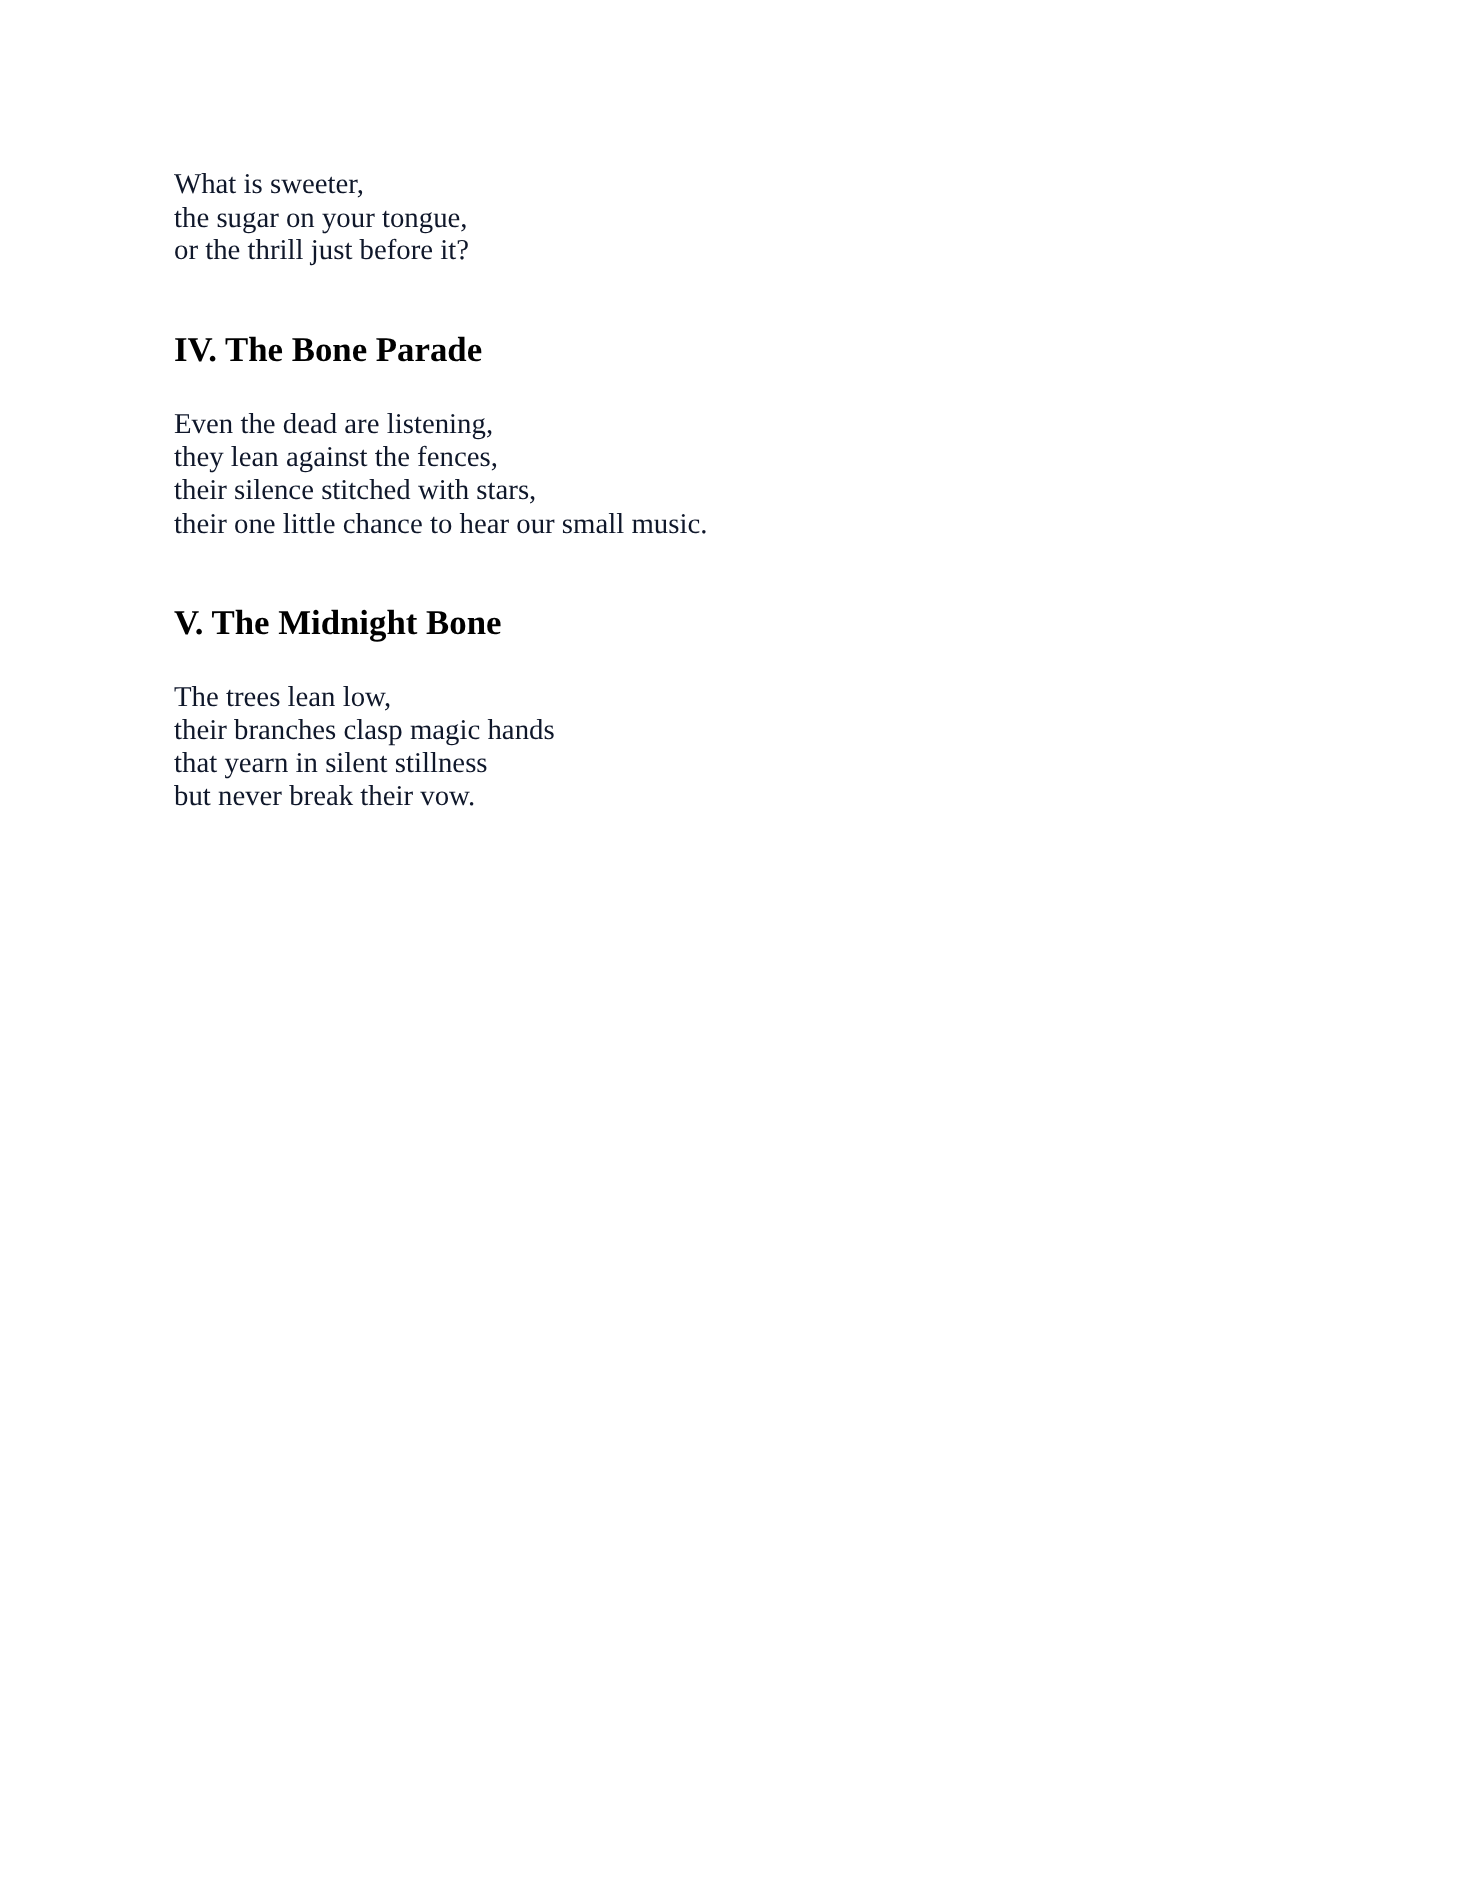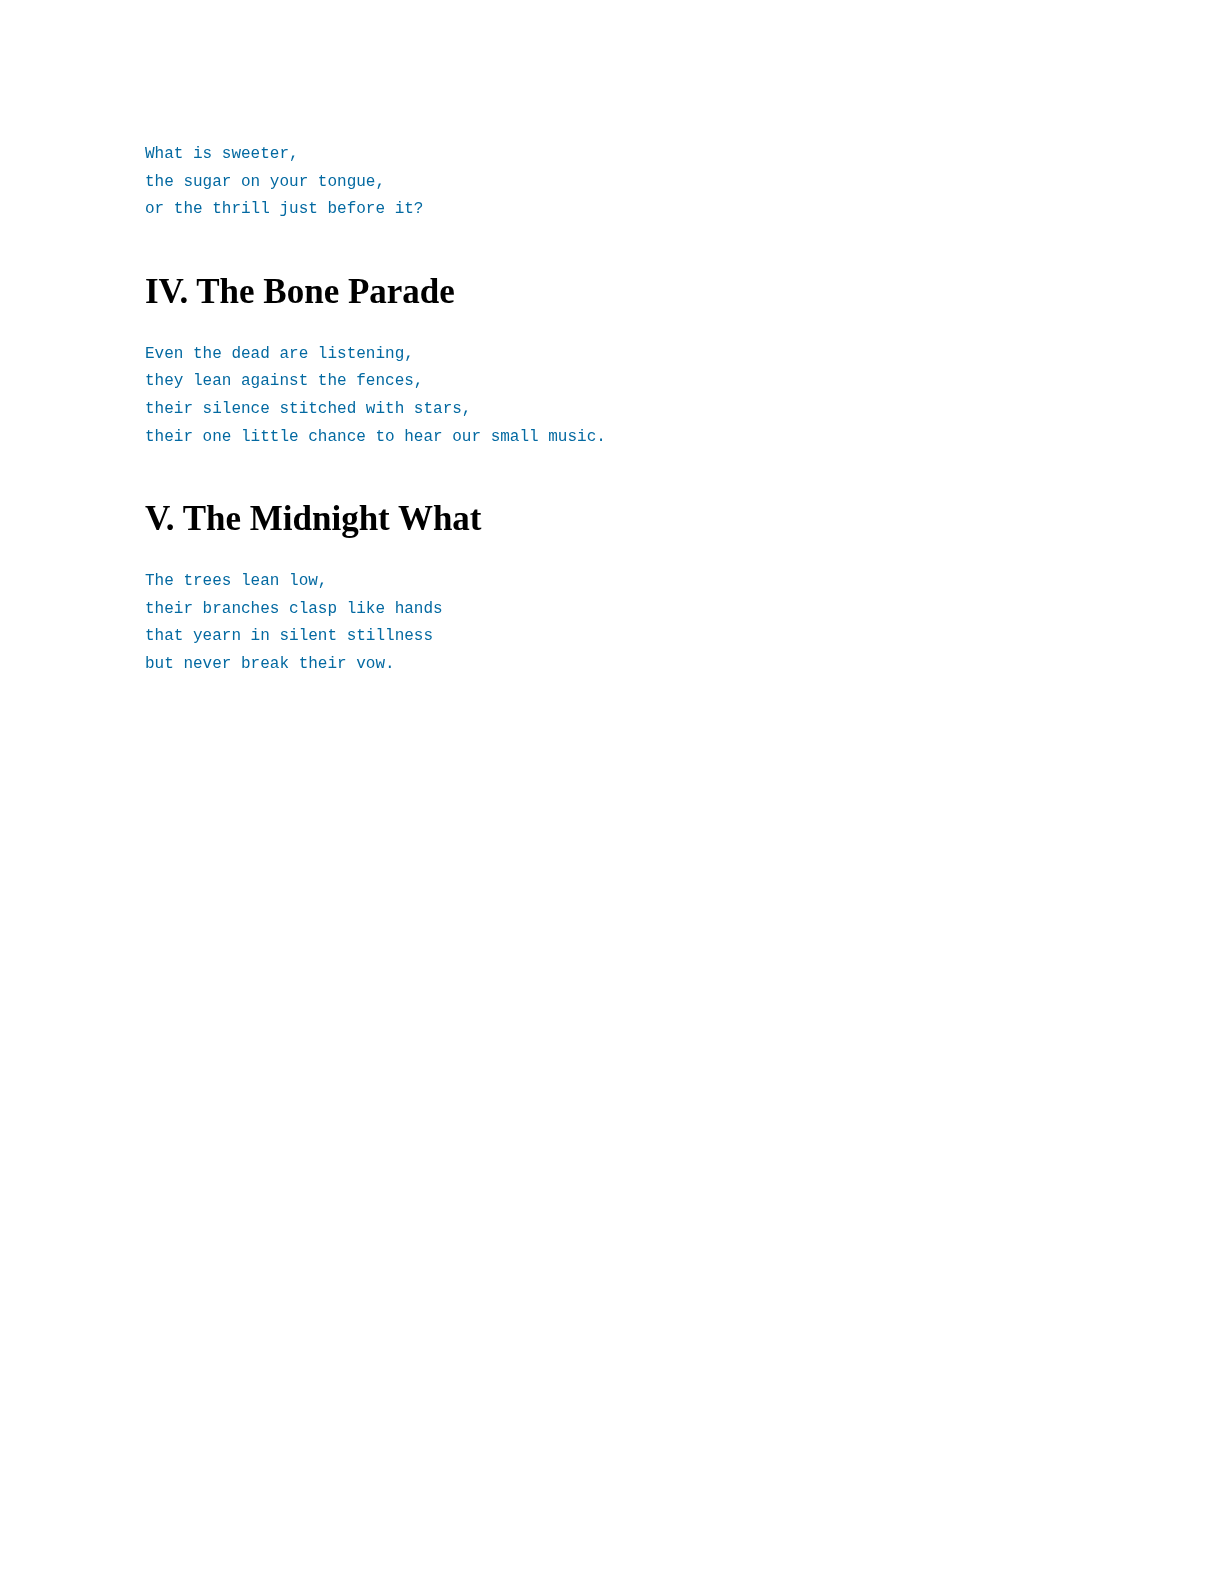--- a/index.html
+++ b/index.html
@@ -12,29 +12,28 @@
     width: 1224px;
     height: 1584px;
     box-sizing: border-box;
     background: #ffffff;
     color: #000000;
     padding: 141px 144px 0 145px;
     font-family: "Liberation Serif", "DejaVu Serif", serif;
     overflow: hidden;
   }
   .stanza {
-    font-size: 16px;
+    font-size: 24px;
     line-height: 27.6px;
     margin: 0 0 27.6px 0;
     white-space: pre-wrap;
-    color: #0369a1;
-    font-family: Liberation Mono, monospace;
+    color: #0f172a;
   }
   .section-heading {
-    font-size: 35px;
+    font-size: 29px;
     line-height: 32px;
     font-weight: bold;
     margin: 52px 0 33px 0;
     color: #000000;
     white-space: pre-wrap;
   }
   .poem-section {
     margin: 0;
     padding: 0;
   }
@@ -52,20 +51,20 @@
 
   <section class="poem-section">
     <h2 class="section-heading">IV. The Bone Parade</h2>
     <p class="stanza">Even the dead are listening,
 they lean against the fences,
 their silence stitched with stars,
 their one little chance to hear our small music.</p>
   </section>
 
   <section class="poem-section">
-    <h2 class="section-heading">V. The Midnight What</h2>
+    <h2 class="section-heading">V. The Midnight Bone</h2>
     <p class="stanza">The trees lean low,
-their branches clasp like hands
+their branches clasp magic hands
 that yearn in silent stillness
 but never break their vow.</p>
   </section>
 
 </div>
 
 </body></html>

